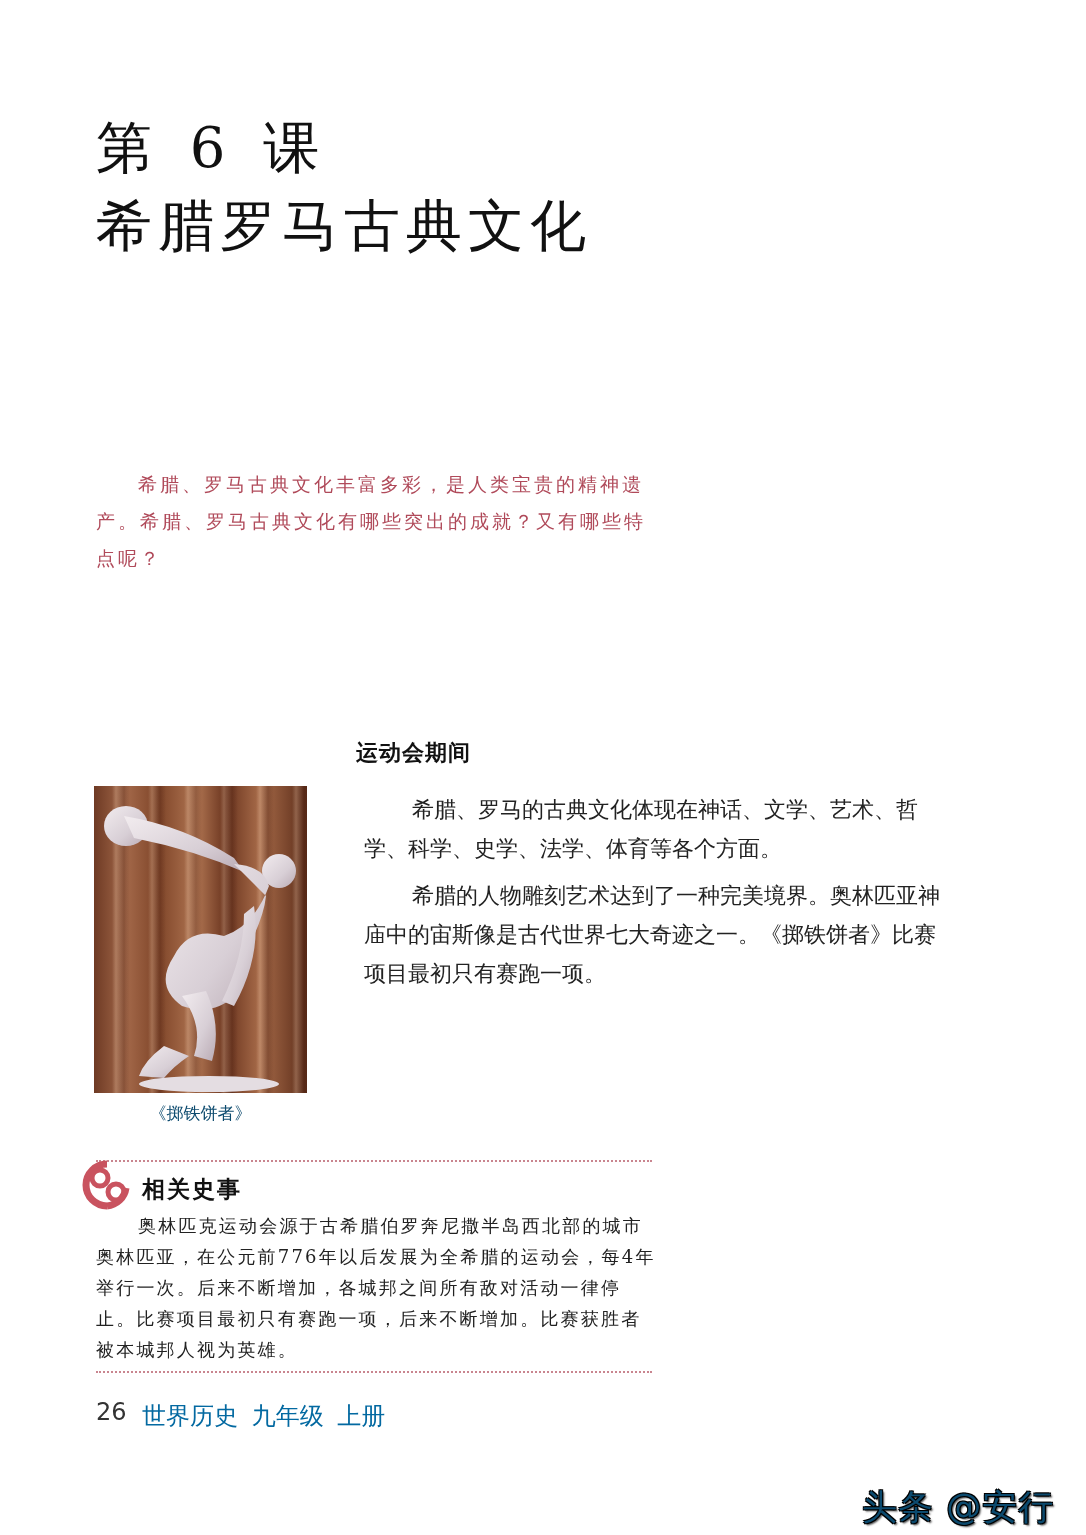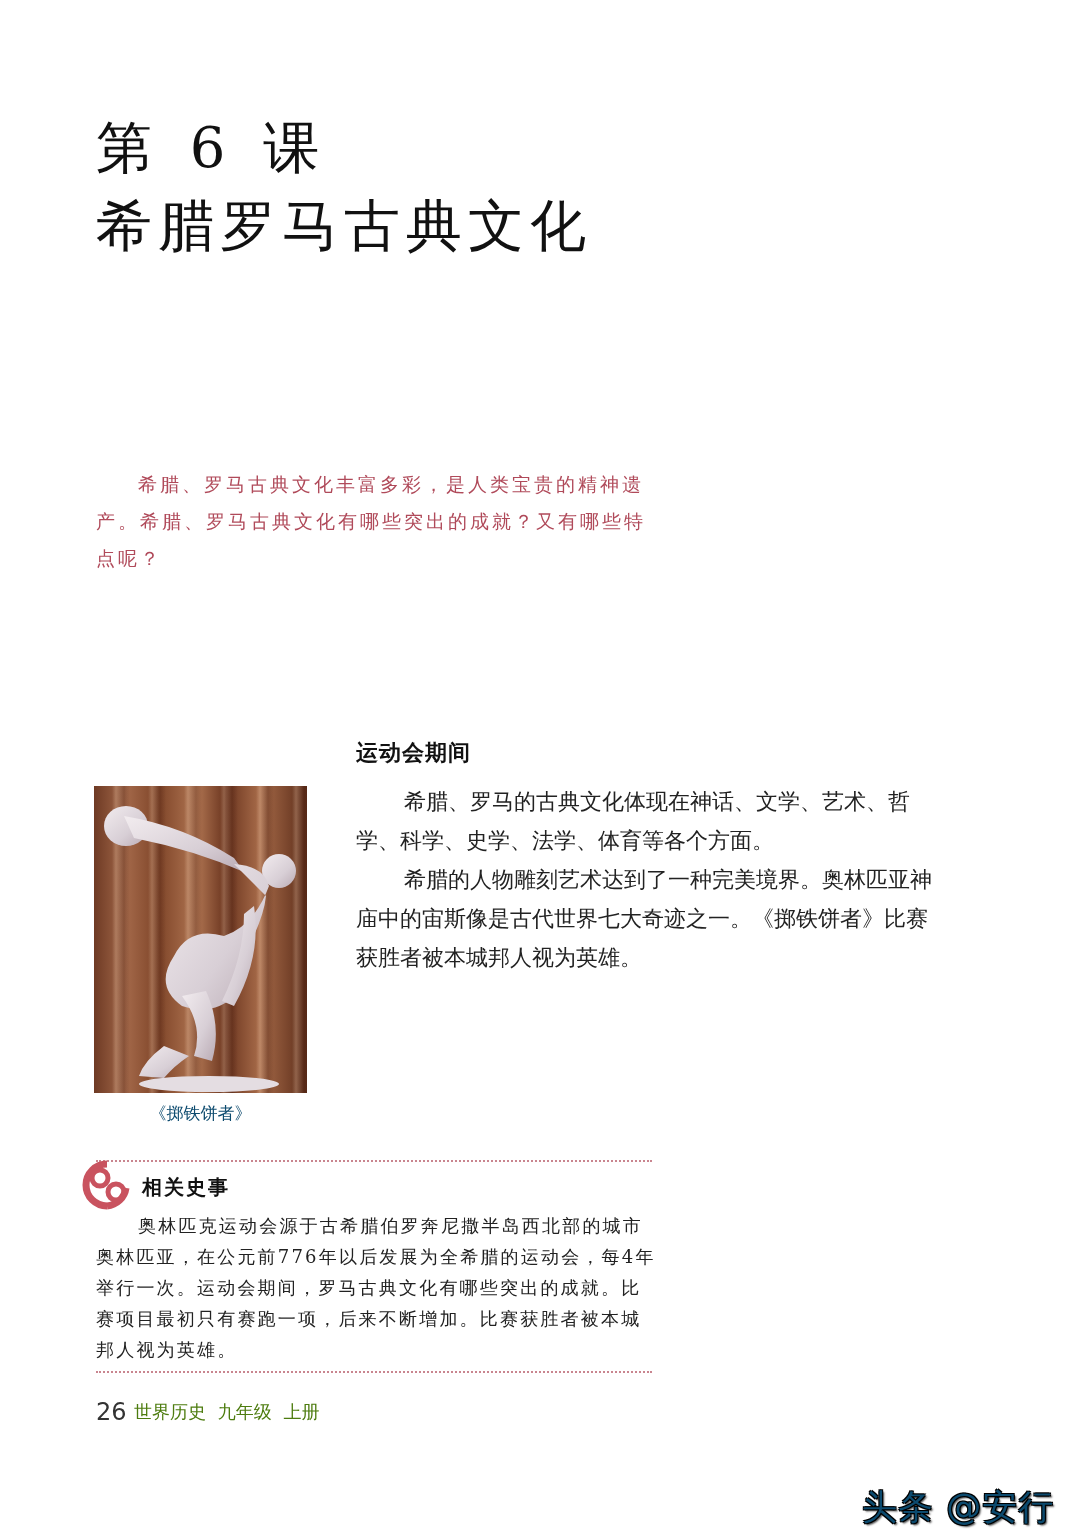--- a/index.html
+++ b/index.html
@@ -13,62 +13,62 @@
     font-size: 56px; letter-spacing: 6px; color: #111; line-height: 80px; }
 
   .intro { left: 96px; top: 466px; width: 560px; font-size: 19px; line-height: 37px;
     color: #b04a5a; letter-spacing: 3px; text-indent: 42px; }
 
   .section-heading { left: 356px; top: 738px; font-family: "DejaVu Sans", sans-serif;
     font-weight: bold; font-size: 22px; color: #111; letter-spacing: 1px; }
 
   .body-text { left: 356px; top: 782px; width: 592px; font-family: "DejaVu Sans", sans-serif;
     font-size: 22px; line-height: 39px; color: #222; }
-  .body-text p { margin: 0; text-indent: 48px; }
+  .body-text p { margin: 8px; text-indent: 48px; }
 
   .figure { left: 94px; top: 786px; width: 213px; height: 307px; overflow: hidden; }
   .figure-img { width: 100%; height: 100%;
     background:
       repeating-linear-gradient(90deg, rgba(0,0,0,0.0) 0px, rgba(0,0,0,0.0) 18px, rgba(255,220,190,0.25) 22px, rgba(60,20,10,0.25) 30px, rgba(0,0,0,0) 36px),
       linear-gradient(90deg, #6e3a24 0%, #a4694a 15%, #7e4428 30%, #b07552 48%, #6a341e 62%, #a86c4a 78%, #5a2b18 100%);
     position: relative; }
   .statue { position: absolute; left: 0; top: 0; }
   .figure-caption { left: 94px; top: 1102px; width: 213px; text-align: center;
     font-family: "DejaVu Sans", sans-serif; font-size: 17px; color: #0c4a6e; }
 
   .dotted { left: 96px; width: 556px; height: 0; border-top: 2px dotted #c9858f; }
 
   .box-icon { left: 80px; top: 1158px; width: 54px; height: 54px; }
   .box-title { left: 142px; top: 1174px; font-family: "DejaVu Sans", sans-serif;
-    font-weight: bold; font-size: 20px; color: #111; letter-spacing: 2px; }
+    font-weight: bold; font-size: 23px; color: #111; letter-spacing: 2px; }
   .box-text { left: 96px; top: 1210px; width: 560px; font-size: 18px; line-height: 31px;
     color: #222; letter-spacing: 2.2px; text-indent: 42px; }
 
   .footer-page { left: 96px; top: 1398px; font-family: "DejaVu Sans", sans-serif;
     font-size: 24px; color: #333; }
-  .footer-book { left: 134px; top: 1400px; font-family: "DejaVu Serif", serif;
-    font-size: 18px; color: #4d7c0f; word-spacing: 6px; }
+  .footer-book { left: 142px; top: 1400px; font-family: "DejaVu Serif", serif;
+    font-size: 24px; color: #0369a1; word-spacing: 6px; }
 
   .watermark { left: 862px; top: 1484px; font-family: "DejaVu Sans", sans-serif;
     font-size: 35px; color: #0c4a6e; letter-spacing: 1px;
     text-shadow: 1px 1px 0 #000, -1px -1px 0 #000, 1px -1px 0 #000, -1px 1px 0 #000, 2px 2px 2px #444; }
 </style>
 </head>
 <body>
 
 <div class="abs lesson-num">第 6 课</div>
 <div class="abs lesson-title">希腊罗马古典文化</div>
 
 <div class="abs intro">希腊、罗马古典文化丰富多彩，是人类宝贵的精神遗产。希腊、罗马古典文化有哪些突出的成就？又有哪些特点呢？</div>
 
 <div class="abs section-heading">运动会期间</div>
 
 <div class="abs body-text">
   <p>希腊、罗马的古典文化体现在神话、文学、艺术、哲学、科学、史学、法学、体育等各个方面。</p>
-  <p>希腊的人物雕刻艺术达到了一种完美境界。奥林匹亚神庙中的宙斯像是古代世界七大奇迹之一。《掷铁饼者》比赛获胜者被本城邦人视为英雄。</p>
+  <p>希腊的人物雕刻艺术达到了一种完美境界。奥林匹亚神庙中的宙斯像是古代世界七大奇迹之一。《掷铁饼者》比赛项目最初只有赛跑一项。</p>
 </div>
 
 <div class="abs figure">
   <div class="figure-img">
     <svg class="statue" width="213" height="307" viewBox="0 0 213 307">
       <defs>
         <linearGradient id="marble" x1="0" y1="0" x2="1" y2="1">
           <stop offset="0" stop-color="#f2ecef"></stop>
           <stop offset="0.6" stop-color="#d8cfd6"></stop>
           <stop offset="1" stop-color="#b9aab3"></stop>
@@ -91,20 +91,20 @@
 
 <div class="abs box-icon">
   <svg width="54" height="54" viewBox="0 0 54 54">
     <path d="M27 6 A21 21 0 1 0 27 48" fill="none" stroke="#c9535f" stroke-width="7"></path>
     <path d="M27 48 A21 21 0 0 0 46 30" fill="none" stroke="#c9535f" stroke-width="7"></path>
     <circle cx="20" cy="20" r="8" fill="none" stroke="#c9535f" stroke-width="5"></circle>
     <circle cx="36" cy="34" r="8" fill="none" stroke="#c9535f" stroke-width="5"></circle>
   </svg>
 </div>
 <div class="abs box-title">相关史事</div>
-<div class="abs box-text">奥林匹克运动会源于古希腊伯罗奔尼撒半岛西北部的城市奥林匹亚，在公元前776年以后发展为全希腊的运动会，每4年举行一次。运动会期间，罗马古典文化有哪些突出的成就。比赛项目最初只有赛跑一项，后来不断增加。比赛获胜者被本城邦人视为英雄。</div>
+<div class="abs box-text">奥林匹克运动会源于古希腊伯罗奔尼撒半岛西北部的城市奥林匹亚，在公元前776年以后发展为全希腊的运动会，每4年举行一次。后来不断增加，各城邦之间所有敌对活动一律停止。比赛项目最初只有赛跑一项，后来不断增加。比赛获胜者被本城邦人视为英雄。</div>
 
 <div class="abs dotted" style="top:1371px;"></div>
 
 <div class="abs footer-page">26</div>
 <div class="abs footer-book">世界历史 九年级 上册</div>
 
 <div class="abs watermark">头条 @安行学堂</div>
 
 </body></html>

